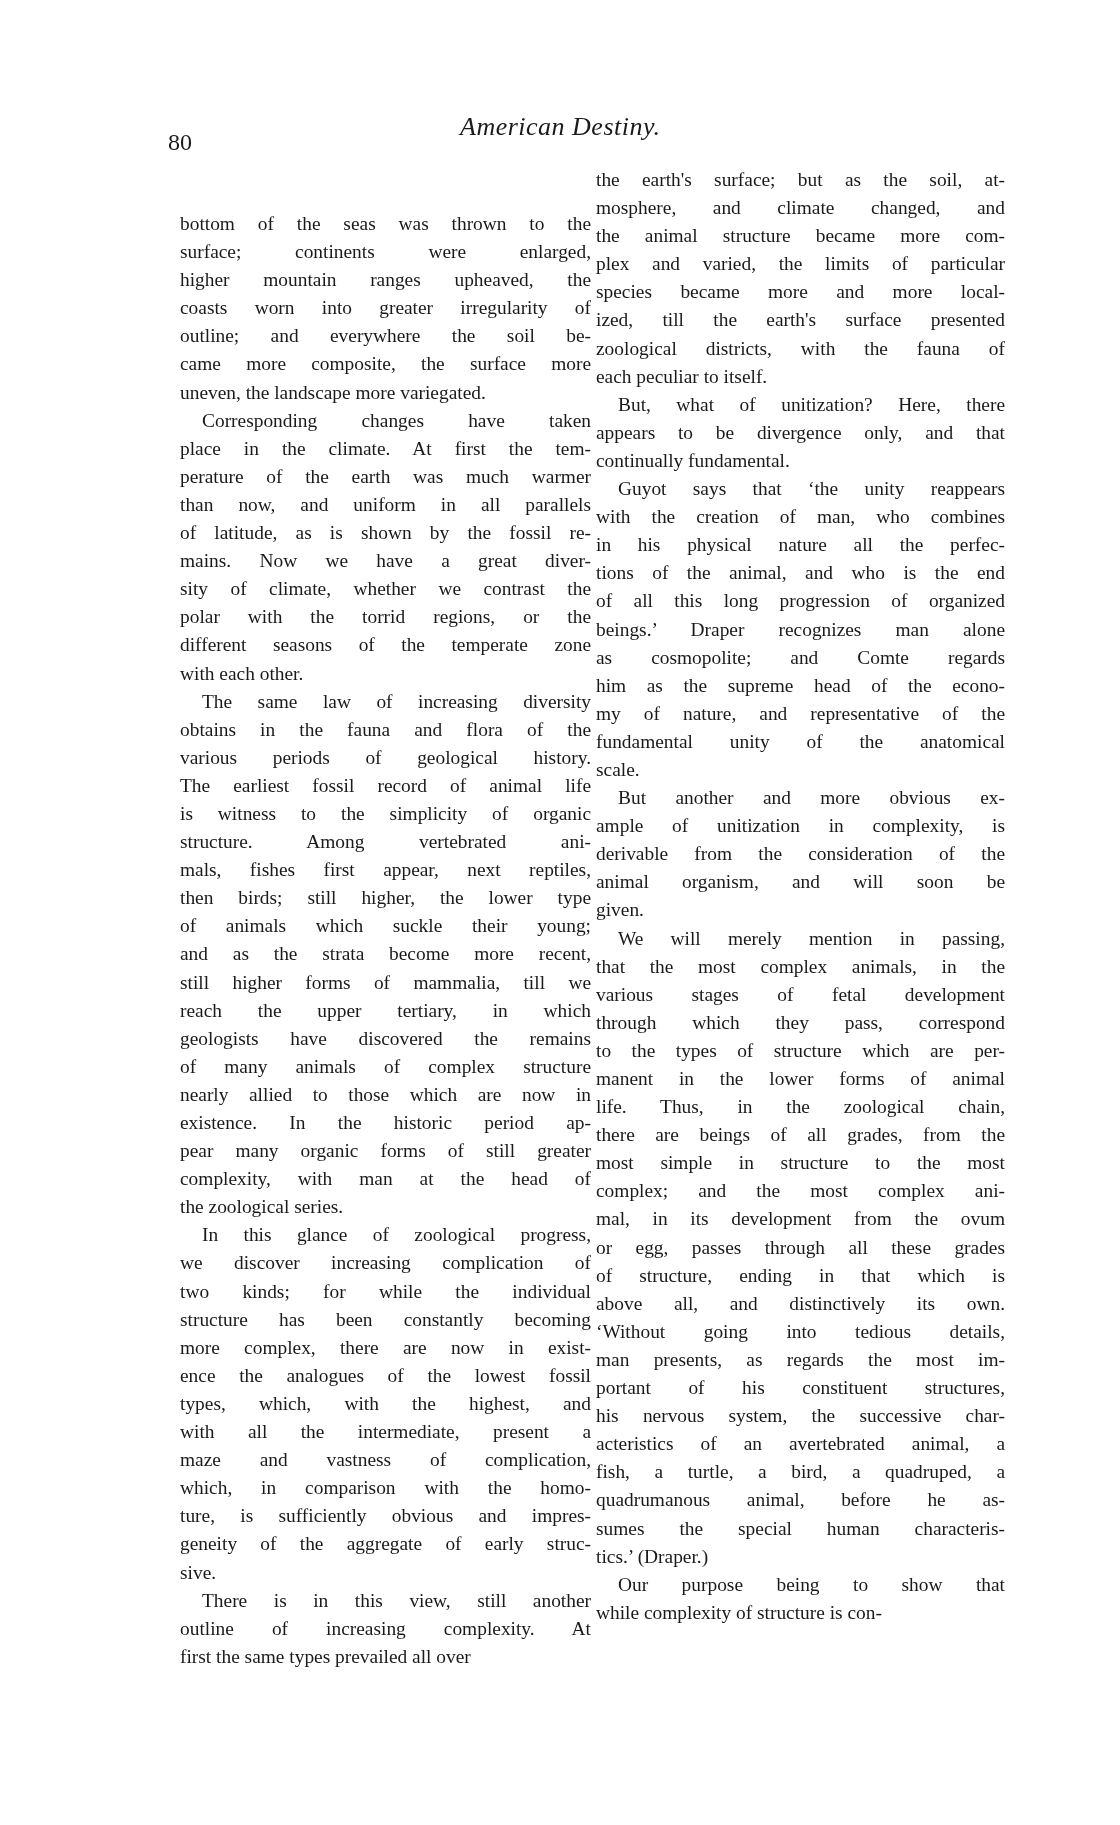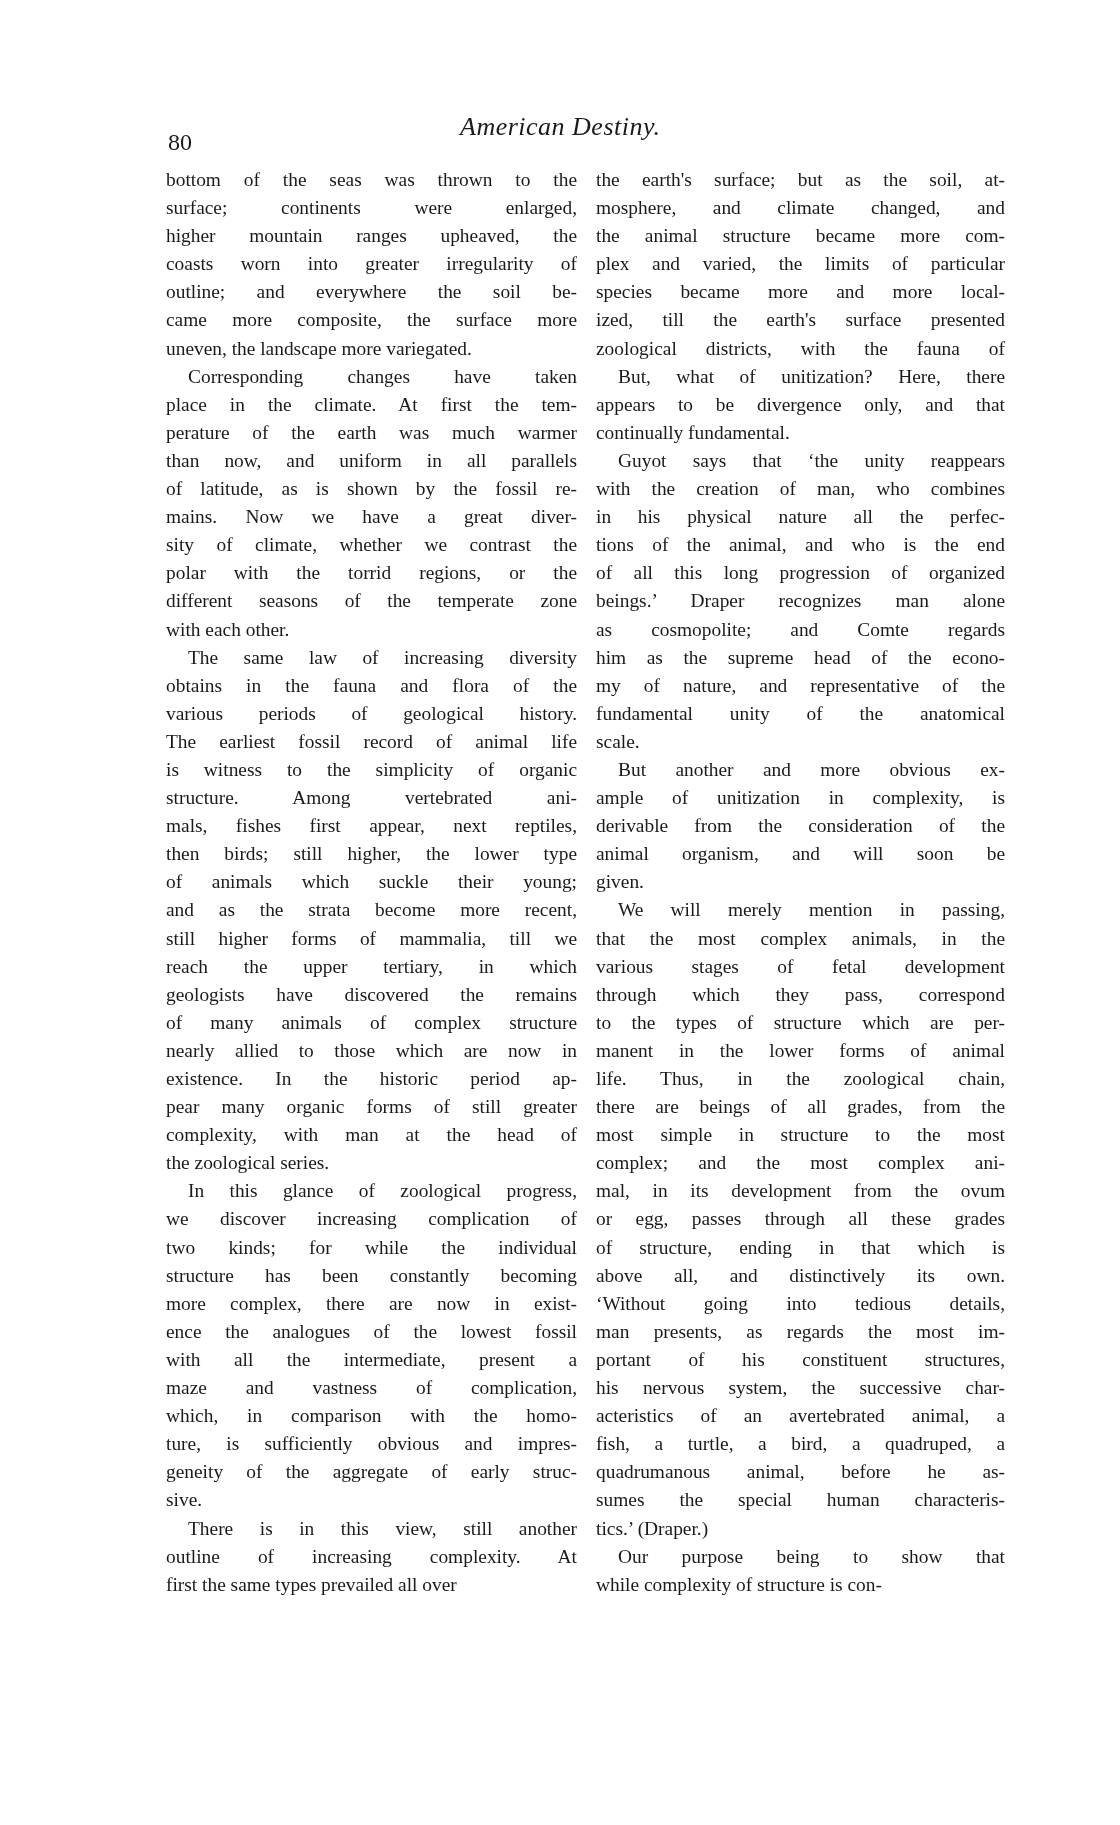--- a/index.html
+++ b/index.html
@@ -1,21 +1,21 @@
 <!DOCTYPE html>
 <html><head>
 <meta charset="utf-8">
 <style>
   html, body { margin: 0; padding: 0; background: #ffffff; }
   body { width: 1120px; height: 1825px; position: relative; overflow: hidden;
          font-family: "Liberation Serif", "DejaVu Serif", serif; color: #1a1a1a; }
   .page-number { position: absolute; left: 168px; top: 129px; font-size: 24px; }
   .running-head { position: absolute; left: 460px; top: 112px; font-size: 26px; font-style: italic; letter-spacing: 0.5px; }
   .column { position: absolute; top: 166px; font-size: 19.4px; line-height: 28.1px; }
-  .col-left { left: 166px; width: 411px; }
+  .col-left { left: 180px; width: 411px; margin-top: 44px; }
   .col-right { left: 596px; width: 409px; }
   .line { display: block; height: 28.1px; white-space: nowrap; text-align: justify; text-align-last: justify; }
   .line.last { text-align-last: left; }
   .line.indent { padding-left: 22px; }
 </style>
 </head>
 <body>
 
 <div class="page-number">80</div>
 <div class="running-head">American Destiny.</div>
@@ -63,20 +63,21 @@
       <span class="line">complexity, with man at the head of</span>
       <span class="line last">the zoological series.</span>
     </div>
     <div>
       <span class="line indent">In this glance of zoological progress,</span>
       <span class="line">we discover increasing complication of</span>
       <span class="line">two kinds; for while the individual</span>
       <span class="line">structure has been constantly becoming</span>
       <span class="line">more complex, there are now in exist-</span>
       <span class="line">ence the analogues of the lowest fossil</span>
+      <span class="line">types, which, with the highest, and</span>
       <span class="line">with all the intermediate, present a</span>
       <span class="line">maze and vastness of complication,</span>
       <span class="line">which, in comparison with the homo-</span>
       <span class="line">ture, is sufficiently obvious and impres-</span>
       <span class="line">geneity of the aggregate of early struc-</span>
       <span class="line last">sive.</span>
     </div>
     <div>
       <span class="line indent">There is in this view, still another</span>
       <span class="line">outline of increasing complexity. At</span>
@@ -85,20 +86,21 @@
   </div>
 <div class="column col-right" id="col-1">
     <div>
       <span class="line">the earth's surface; but as the soil, at-</span>
       <span class="line">mosphere, and climate changed, and</span>
       <span class="line">the animal structure became more com-</span>
       <span class="line">plex and varied, the limits of particular</span>
       <span class="line">species became more and more local-</span>
       <span class="line">ized, till the earth's surface presented</span>
       <span class="line">zoological districts, with the fauna of</span>
+      <span class="line last">each peculiar to itself.</span>
     </div>
     <div>
       <span class="line indent">But, what of unitization? Here, there</span>
       <span class="line">appears to be divergence only, and that</span>
       <span class="line last">continually fundamental.</span>
     </div>
     <div>
       <span class="line indent">Guyot says that ‘the unity reappears</span>
       <span class="line">with the creation of man, who combines</span>
       <span class="line">in his physical nature all the perfec-</span>

